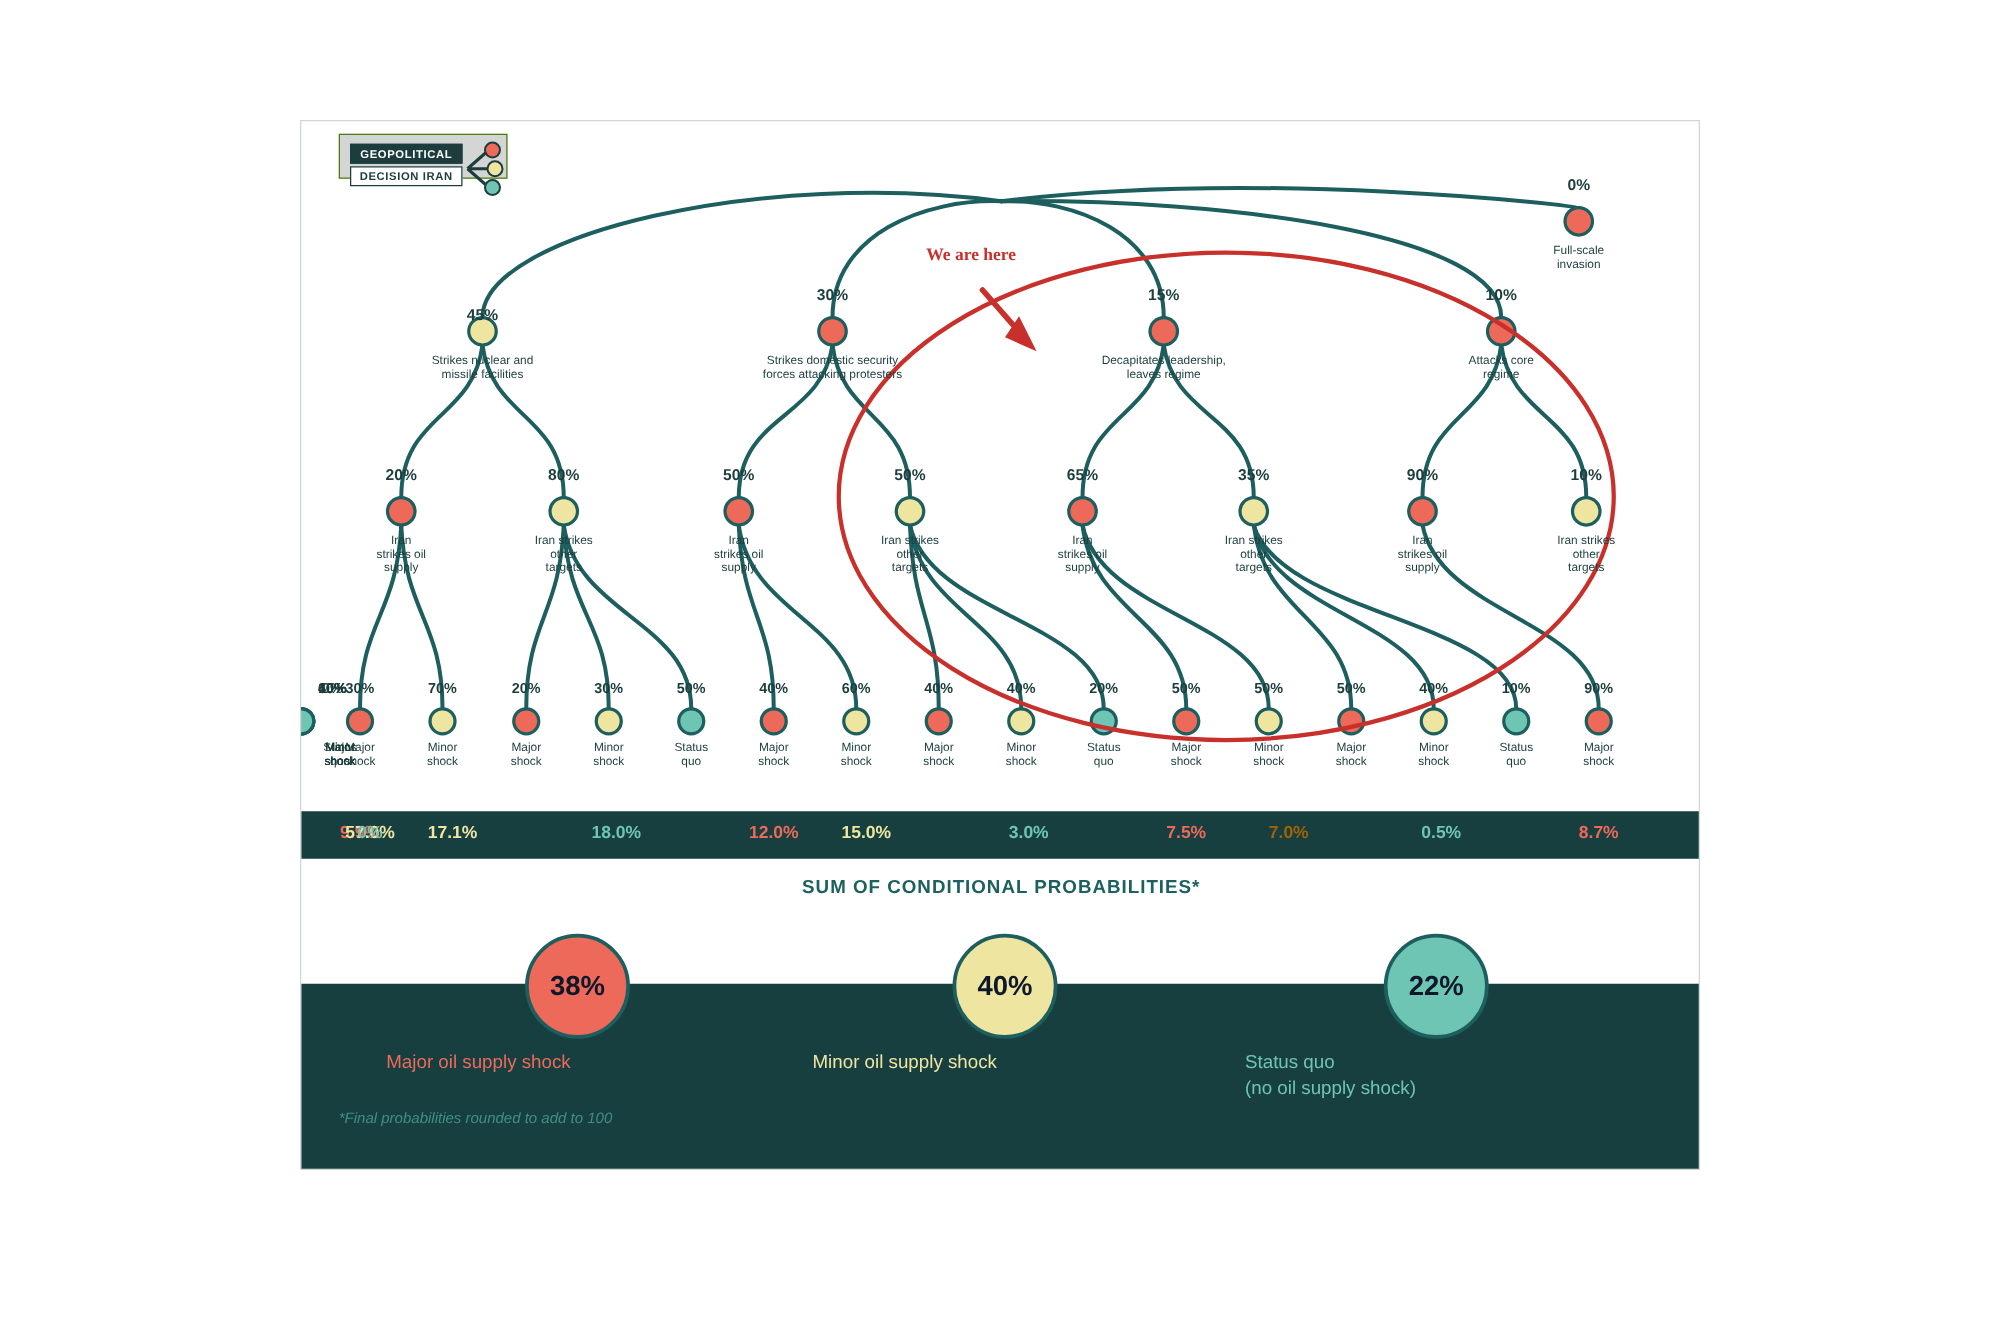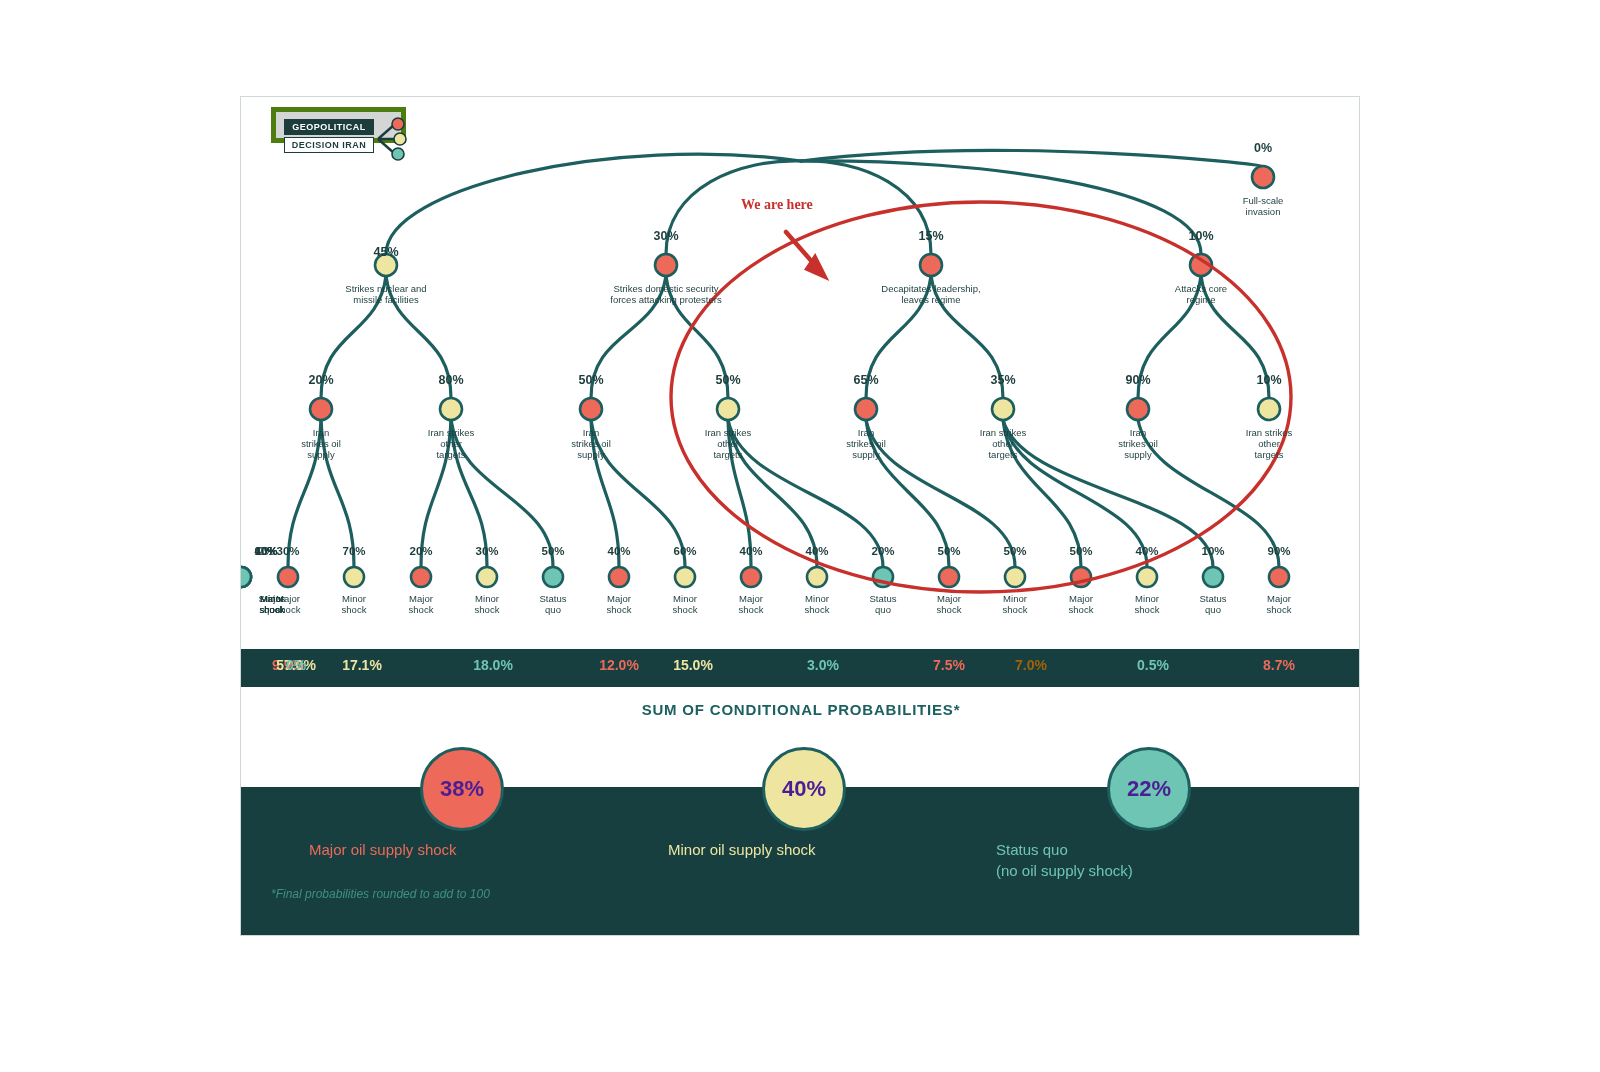--- a/index.html
+++ b/index.html
@@ -1,34 +1,34 @@
 <!DOCTYPE html>
 <html><head>
 <meta charset="utf-8">
 <style>
   html,body{margin:0;padding:0;background:#ffffff;}
   body{width:1600px;height:1072px;font-family:"Liberation Sans",sans-serif;}
   #stage{position:relative;width:1600px;height:1072px;background:#ffffff;}
   #card{position:absolute;left:240px;top:96px;width:1120px;height:840px;background:#ffffff;border:1px solid #cfd6d6;box-sizing:border-box;overflow:hidden;}
   svg.layer{position:absolute;left:0;top:0;width:1120px;height:840px;overflow:visible;}
-  .logo-box{position:absolute;left:30px;top:10px;width:135px;height:36px;background:#d3d6d4;border:5px solid #4d7c0f;box-sizing:border-box;}
+  .logo-box{position:absolute;left:30px;top:10px;width:135px;height:36px;background:#d3d6d4;border:1px solid #4d7c0f;box-sizing:border-box;}
   .logo-lines{position:absolute;left:8px;top:7px;width:90px;}
   .logo-l1{background:#1d3d3d;color:#ffffff;font-size:9px;font-weight:bold;letter-spacing:.5px;padding:2px 3px;text-align:center;border:1px solid #1d3d3d;}
   .logo-l2{background:#ffffff;color:#1d3d3d;font-size:9px;font-weight:bold;letter-spacing:.5px;padding:2px 3px;text-align:center;border:1px solid #1d3d3d;margin-top:2px;}
   .title{position:absolute;left:0;top:30px;width:1120px;text-align:center;font-size:18px;font-weight:bold;color:#1d3d3d;letter-spacing:.6px;}
   .sum-title{position:absolute;left:0;top:604px;width:1120px;text-align:center;font-size:15px;font-weight:bold;color:#1d6060;letter-spacing:.8px;}
   .resultbar{position:absolute;left:0;top:552px;width:1120px;height:38px;background:#173f40;}
   .darkpanel{position:absolute;left:0;top:690px;width:1120px;height:150px;background:#173f40;}
   .res{position:absolute;top:560px;width:110px;text-align:center;font-size:14px;font-weight:bold;}
   .nodelabel{position:absolute;text-align:center;font-size:9.5px;color:#1d3d3d;line-height:11px;width:130px;}
   .nodepct{position:absolute;text-align:center;font-size:12.5px;font-weight:bold;color:#1d3d3d;width:70px;}
   .leaflabel{position:absolute;text-align:center;font-size:9.5px;color:#1d3d3d;line-height:11px;width:58px;}
   .leafpct{position:absolute;text-align:center;font-size:11.5px;font-weight:bold;color:#1d3d3d;width:46px;}
   .wah{position:absolute;left:500px;top:100px;font-size:14px;font-weight:bold;color:#c8302b;font-family:"Liberation Serif",serif;}
-  .sumpct{position:absolute;text-align:left;font-weight:bold;font-size:22px;color:#4c1d95;width:80px;}
+  .sumpct{position:absolute;text-align:left;font-weight:bold;font-size:22px;color:#0f172a;width:80px;}
   .sumlabel{position:absolute;text-align:left;font-size:15px;width:300px;line-height:21px;}
   .footnote{position:absolute;left:30px;top:790px;font-size:12px;font-style:italic;color:#3f8f87;}
 </style>
 </head>
 <body>
 
 <div id="stage">
   <div id="card">
 
     <div class="resultbar"></div>
@@ -201,21 +201,21 @@
         <div>
           <div style="position: absolute; width: 78px; height: 78px; border-radius: 50%; border: 3px solid rgb(29, 94, 94); display: flex; align-items: center; justify-content: center; left: 179px; top: 650px; background: rgb(237, 106, 90);">
             <div class="sumpct" style="position: static; width: auto;">38%</div>
           </div>
           <div class="sumlabel" style="left: 68px; top: 742px; color: rgb(237, 106, 90);">Major oil supply shock</div>
         </div>
         <div>
           <div style="position: absolute; width: 78px; height: 78px; border-radius: 50%; border: 3px solid rgb(29, 94, 94); display: flex; align-items: center; justify-content: center; left: 521px; top: 650px; background: rgb(238, 229, 160);">
             <div class="sumpct" style="position: static; width: auto;">40%</div>
           </div>
-          <div class="sumlabel" style="left: 427px; top: 742px; color: rgb(238, 229, 160);">Minor oil supply shock</div>
+          <div class="sumlabel" style="left: 409px; top: 742px; color: rgb(238, 229, 160);">Minor oil supply shock</div>
         </div>
         <div>
           <div style="position: absolute; width: 78px; height: 78px; border-radius: 50%; border: 3px solid rgb(29, 94, 94); display: flex; align-items: center; justify-content: center; left: 866px; top: 650px; background: rgb(111, 197, 180);">
             <div class="sumpct" style="position: static; width: auto;">22%</div>
           </div>
           <div class="sumlabel" style="left: 755px; top: 742px; color: rgb(111, 197, 180);">Status quo<br>(no oil supply shock)</div>
         </div>
       </div>
     <div class="footnote">*Final probabilities rounded to add to 100</div>
   <div class="res" style="left: -8px; color: rgb(237, 106, 90);">9.9%</div>

